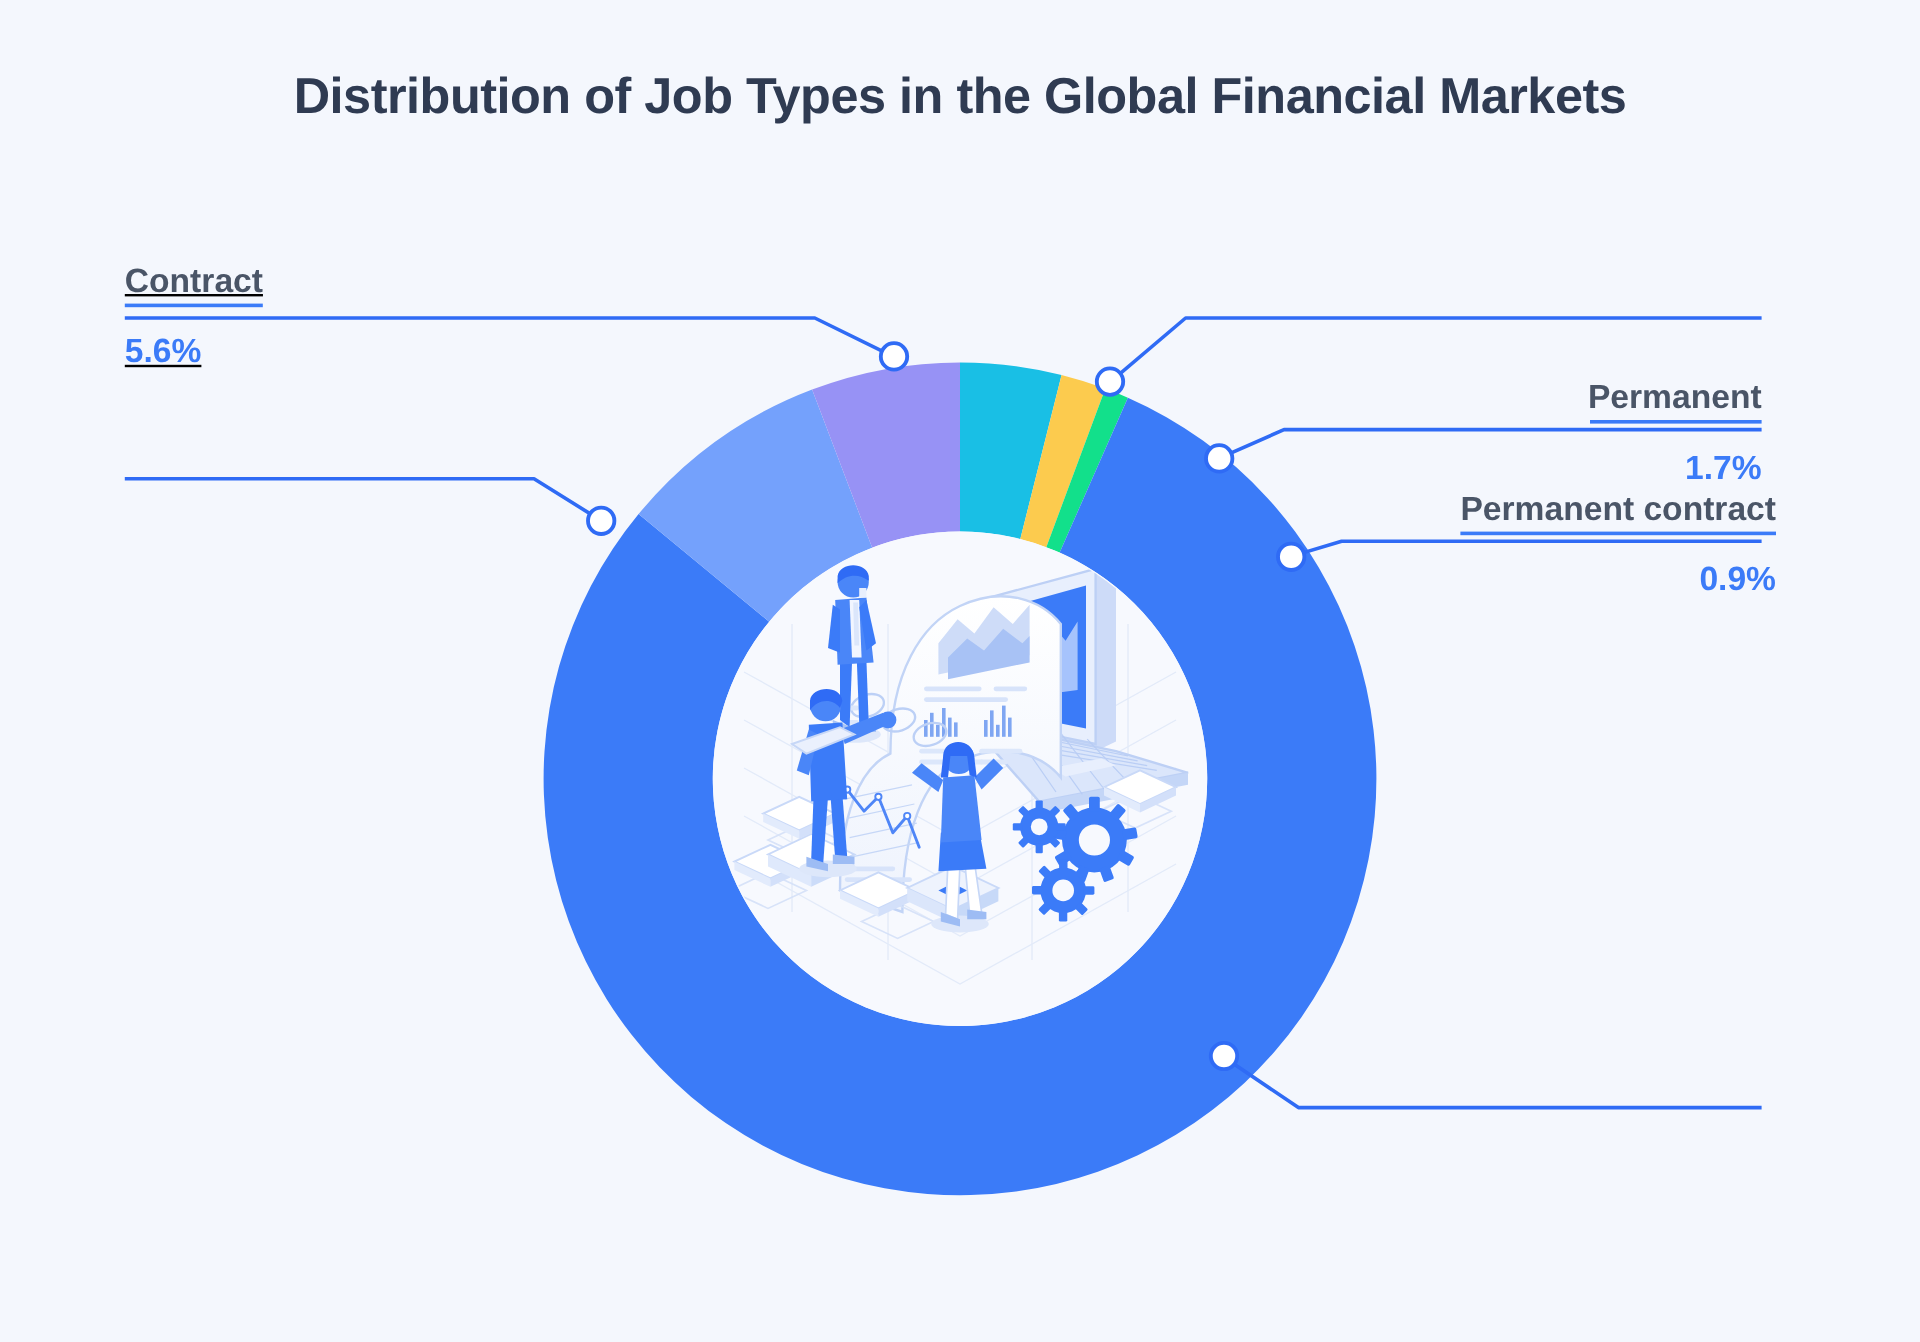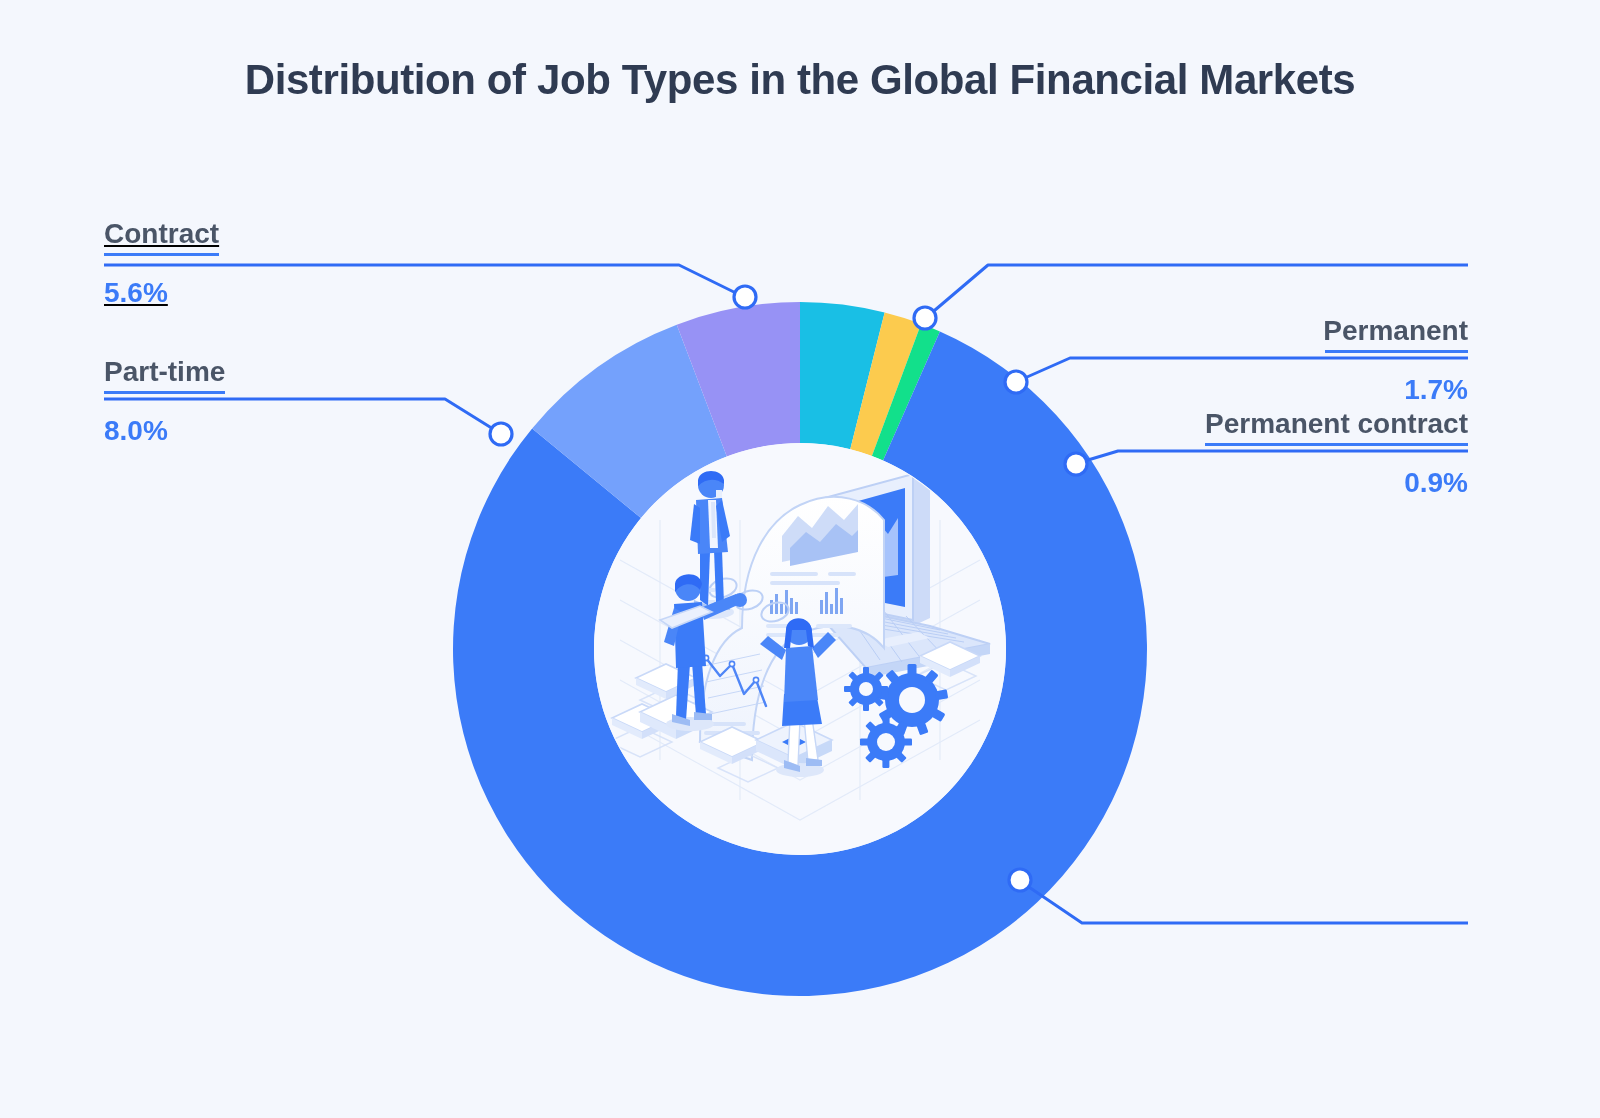--- a/index.html
+++ b/index.html
@@ -391,33 +391,28 @@
       <circle cx="1020" cy="880" r="11" fill="#ffffff" stroke="#2f6bf5" stroke-width="3.2"></circle>
     </g>
   </svg>
 
   <div class="lbl left" style="left:104px; top:217px;text-decoration:underline;">
     <div class="name">Contract</div>
       <div style="height: 3px; background: rgb(59, 123, 248); width: 115px; margin-top: 2px;"></div>
     <div class="pct">5.6%</div>
   </div>
 
-  <div class="lbl left" style="left:104px; top:355px;">
-    <div class="name">Part-time</div>
-      <div style="height: 3px; background: rgb(59, 123, 248); width: 121px; margin-top: 2px;"></div>
-    <div class="pct">8.0%</div>
-  </div>
 
 
   <div class="lbl right" style="right:132px; top:314px;">
     <div class="name">Permanent</div>
       <div style="height: 3px; background: rgb(59, 123, 248); width: 143px; margin-top: 2px; margin-left: auto;"></div>
     <div class="pct">1.7%</div>
   </div>
 
-  <div class="lbl right" style="right:132px; top:407px;text-align:right;">
+  <div class="lbl right" style="right:120px; top:407px;text-align:right;">
     <div class="name">Permanent contract</div>
       <div style="height: 3px; background: rgb(59, 123, 248); width: 263px; margin-top: 2px; margin-left: auto;"></div>
     <div class="pct">0.9%</div>
   </div>
 
 
 </div>
 
 </body></html>

